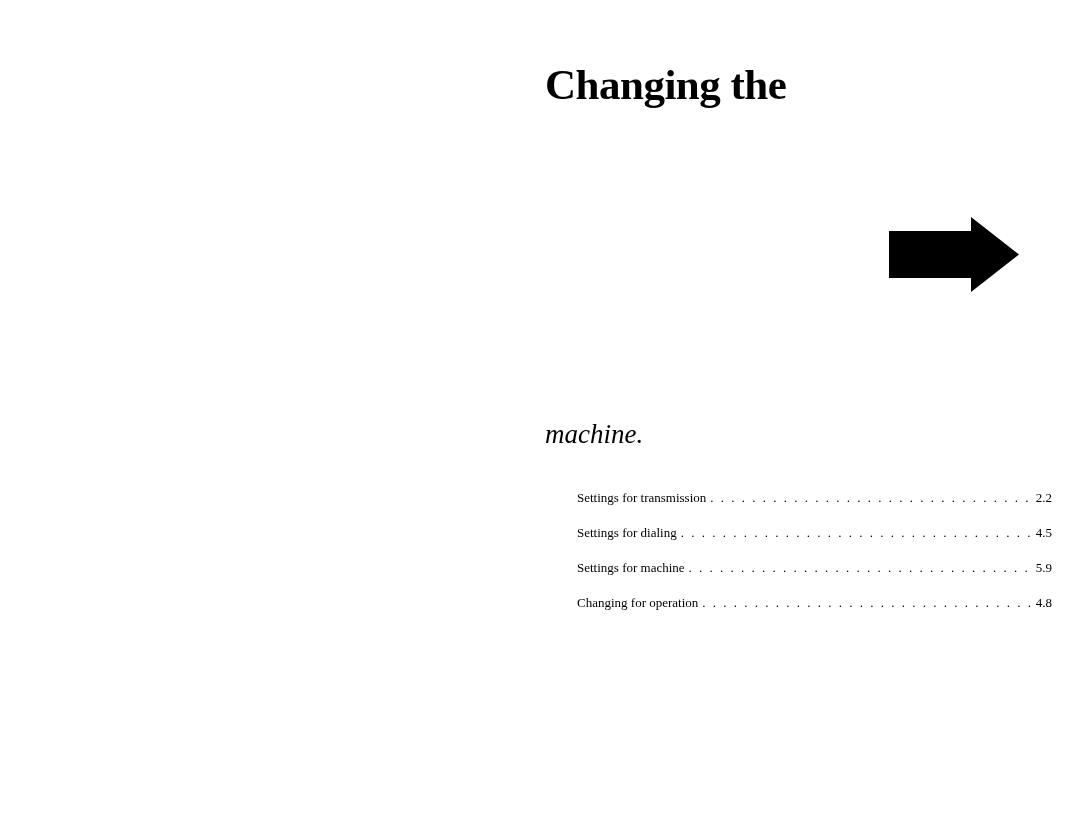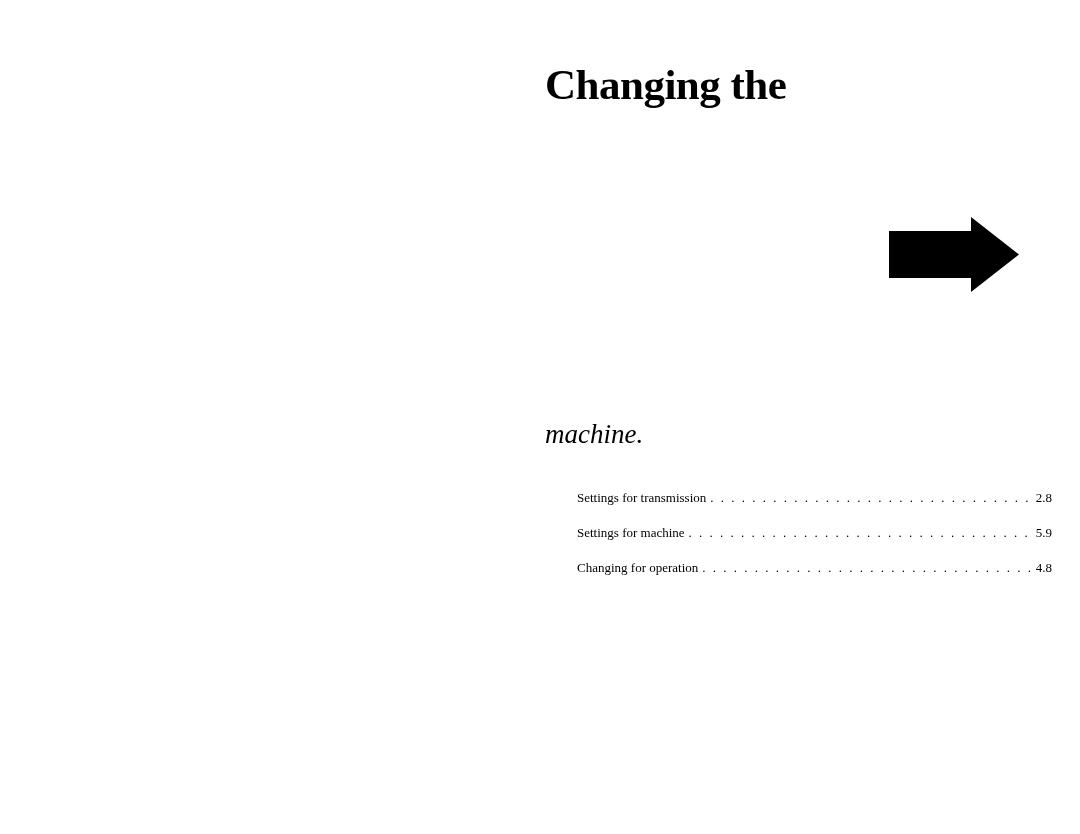--- a/index.html
+++ b/index.html
@@ -84,21 +84,26 @@
 <p class="chapter-description">
   <br>
   <br>
   <span>machine.</span>
 </p>
 
 <div class="toc">
   <div class="toc-entry">
     <span class="toc-label">Settings for transmission</span>
     <span class="toc-dots"></span>
-    <span class="toc-page">2.8</span>
+    <span class="toc-page">2.2</span>
+  </div>
+  <div class="toc-entry">
+    <span class="toc-label">Settings for dialing</span>
+    <span class="toc-dots"></span>
+    <span class="toc-page">4.5</span>
   </div>
   <div class="toc-entry">
     <span class="toc-label">Settings for machine</span>
     <span class="toc-dots"></span>
     <span class="toc-page">5.9</span>
   </div>
   <div class="toc-entry">
     <span class="toc-label">Changing for operation</span>
     <span class="toc-dots"></span>
     <span class="toc-page">4.8</span>

